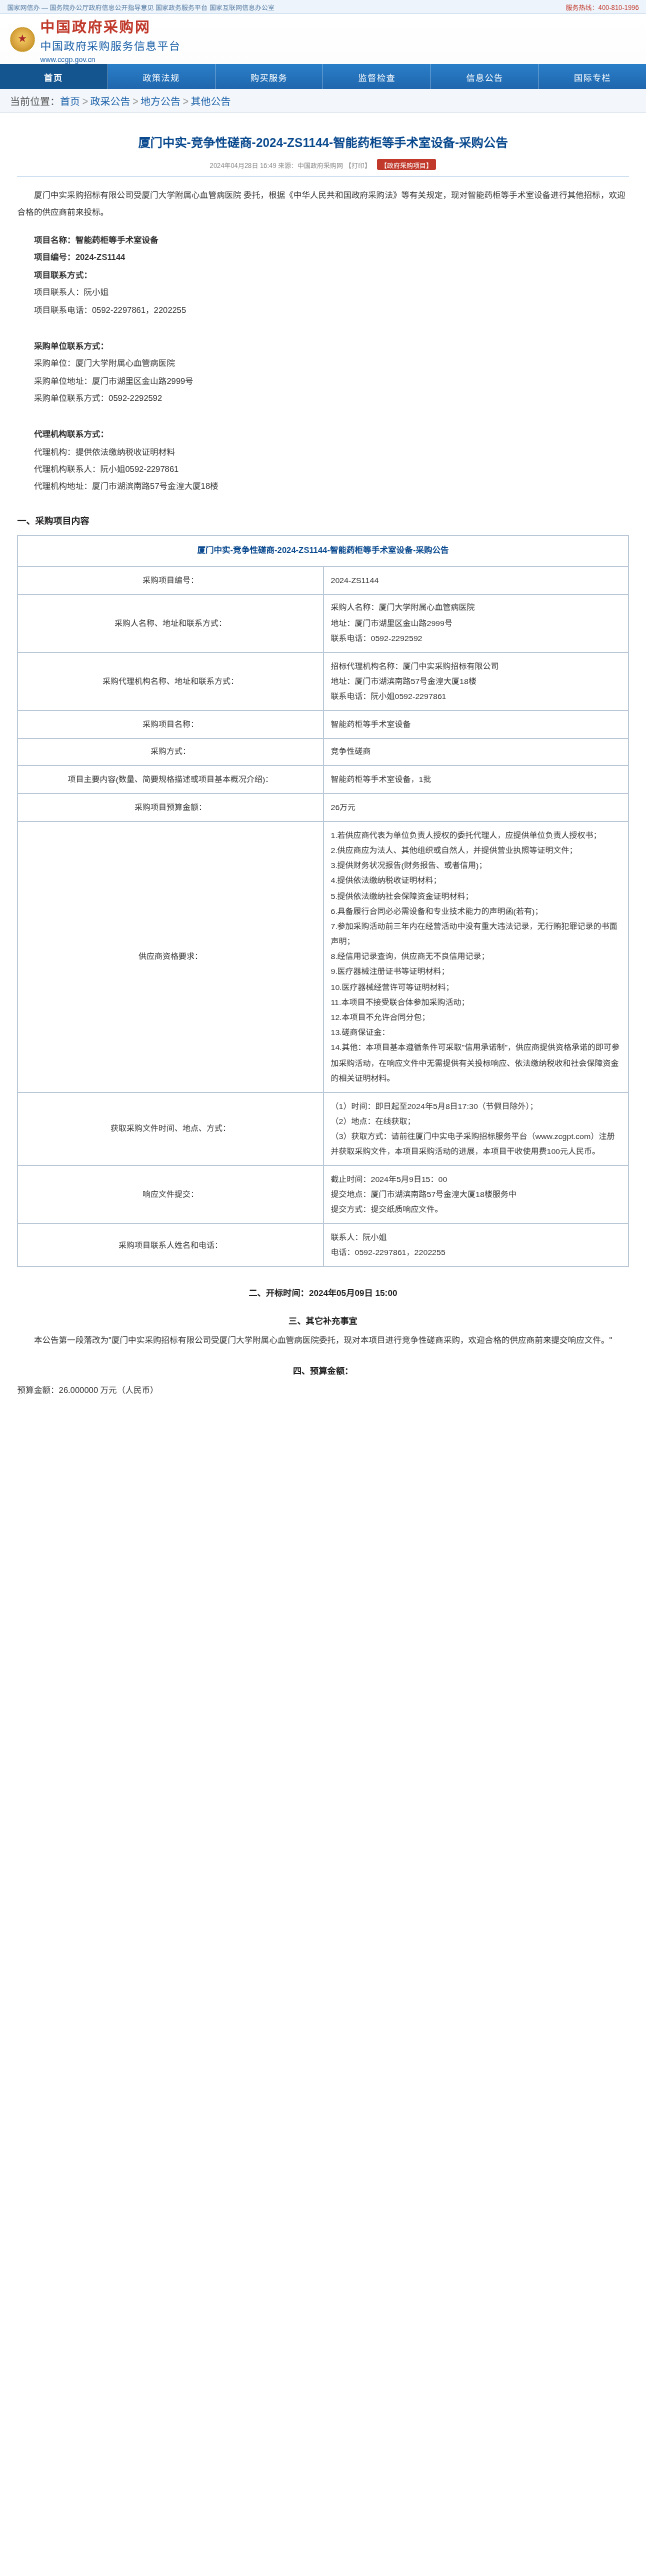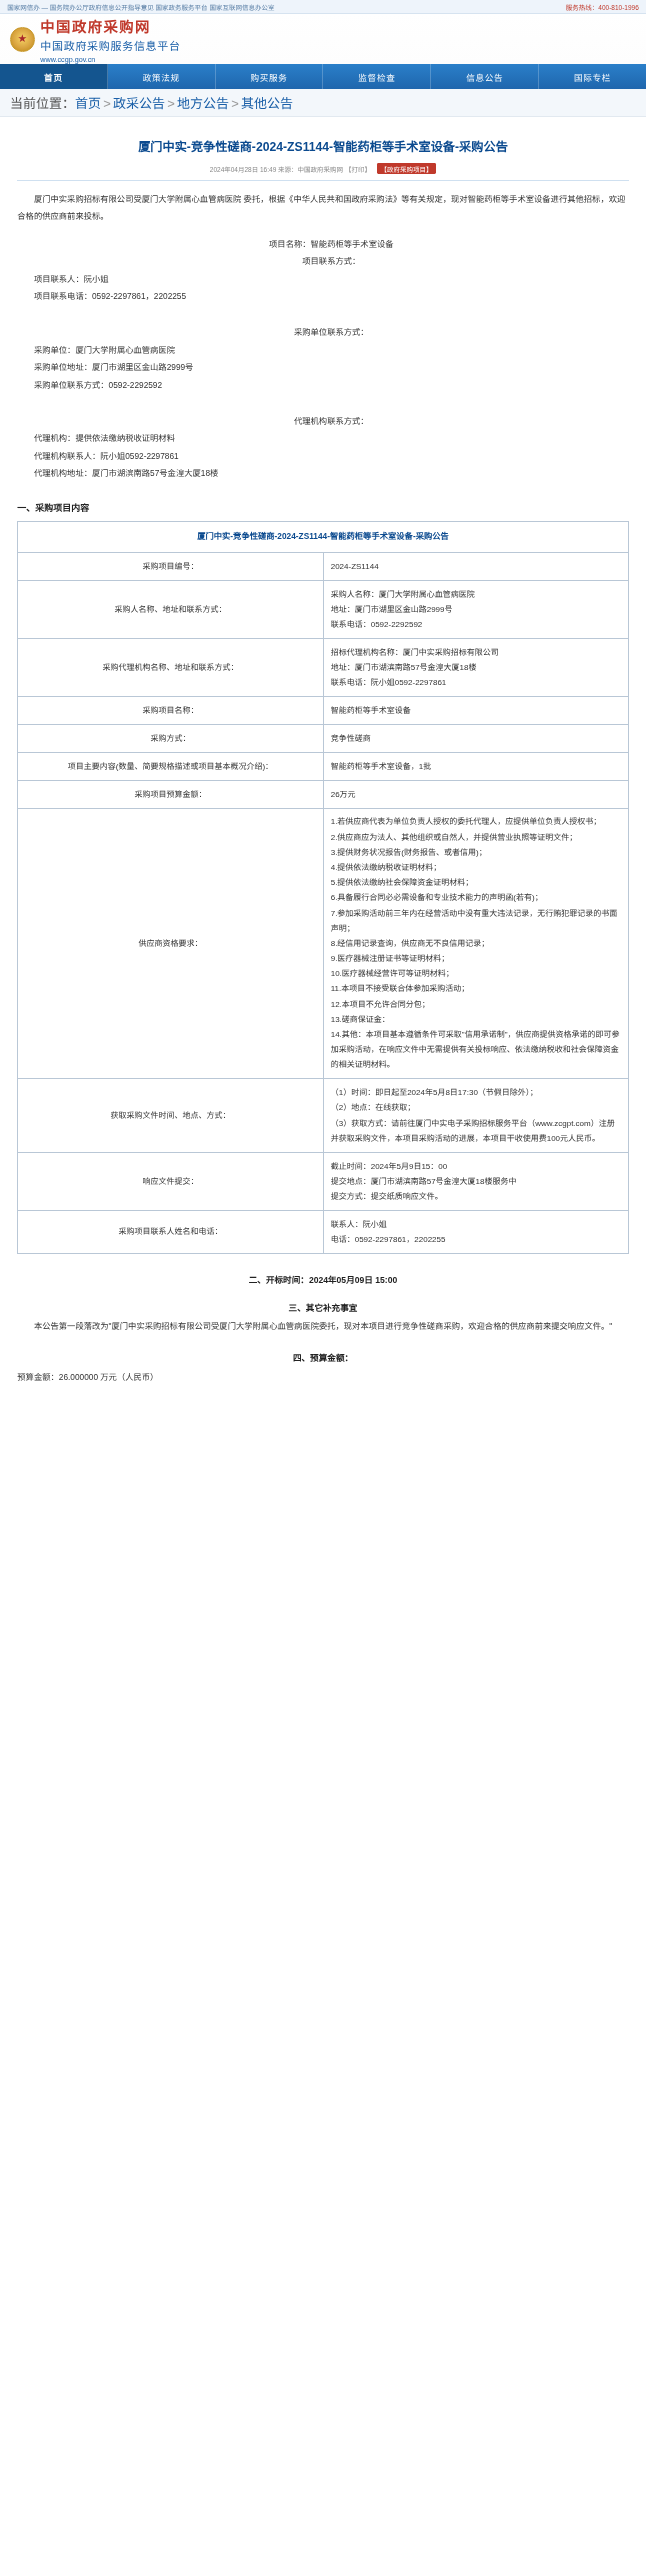--- a/index.html
+++ b/index.html
@@ -95,21 +95,21 @@
     cursor: pointer;
     letter-spacing: 0.7px;
   }
   .nav-item:last-child { border-right: none; }
   .nav-item.active { background: #14558f; font-weight: bold; }
 
   
   .breadcrumb {
     background: #f3f7fb;
     border-bottom: 0.7px solid #e2e9f0;
-    font-size: 13px;
+    font-size: 10px;
     color: #555;
     padding: 4.3px 10px;
   }
   .breadcrumb a { color: #1a5fa8; text-decoration: none; }
   .breadcrumb .sep { color:#999; margin: 0 2.2px; }
 
   
   .content {
     padding: 11.5px 17.3px 29px 17.3px;
   }
@@ -150,21 +150,21 @@
     text-indent: 2em;
     margin: 0 0 10px 0;
   }
   .field-block { margin: 11.5px 0 0 0; }
   .field-line {
     font-size: 8.3px;
     line-height: 2.1;
     color: #333;
     padding-left: 2em;
   }
-  .field-line.head { font-weight: normal; text-align: center; }
+  .field-line.head { font-weight: bold; }
   .spacer-sm { height: 7.2px; }
 
   .section-h {
     font-size: 9px;
     font-weight: bold;
     color: #222;
     margin: 18.7px 0 7.2px 0;
   }
 
   
@@ -255,20 +255,23 @@
     <span class="badge">【政府采购项目】</span>
   </div>
 
   <hr class="hr-blue">
 
   <p class="para">厦门中实采购招标有限公司受厦门大学附属心血管病医院 委托，根据《中华人民共和国政府采购法》等有关规定，现对智能药柜等手术室设备进行其他招标，欢迎合格的供应商前来投标。</p>
 
   <div class="field-block">
     <div class="field-line head">
       <span>项目名称：</span><span>智能药柜等手术室设备</span>
+    </div>
+    <div class="field-line head">
+      <span>项目编号：</span><span>2024-ZS1144</span>
     </div>
     <div class="field-line head">项目联系方式：</div>
     <div class="field-line">
       <span>项目联系人：</span><span>阮小姐</span>
     </div>
     <div class="field-line">
       <span>项目联系电话：</span><span>0592-2297861，2202255</span>
     </div>
   </div>
 

